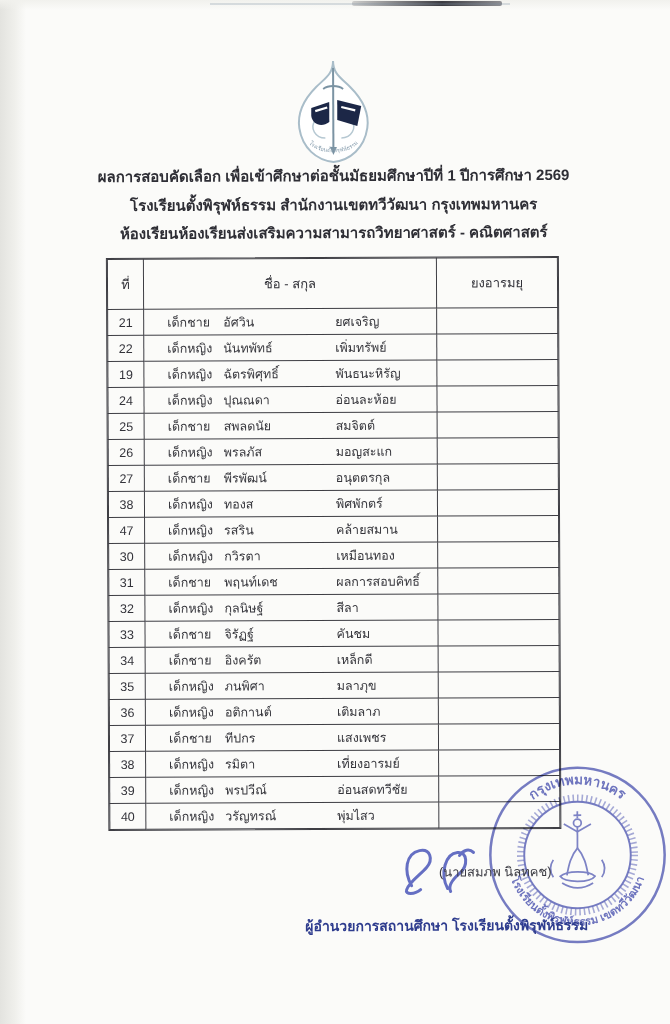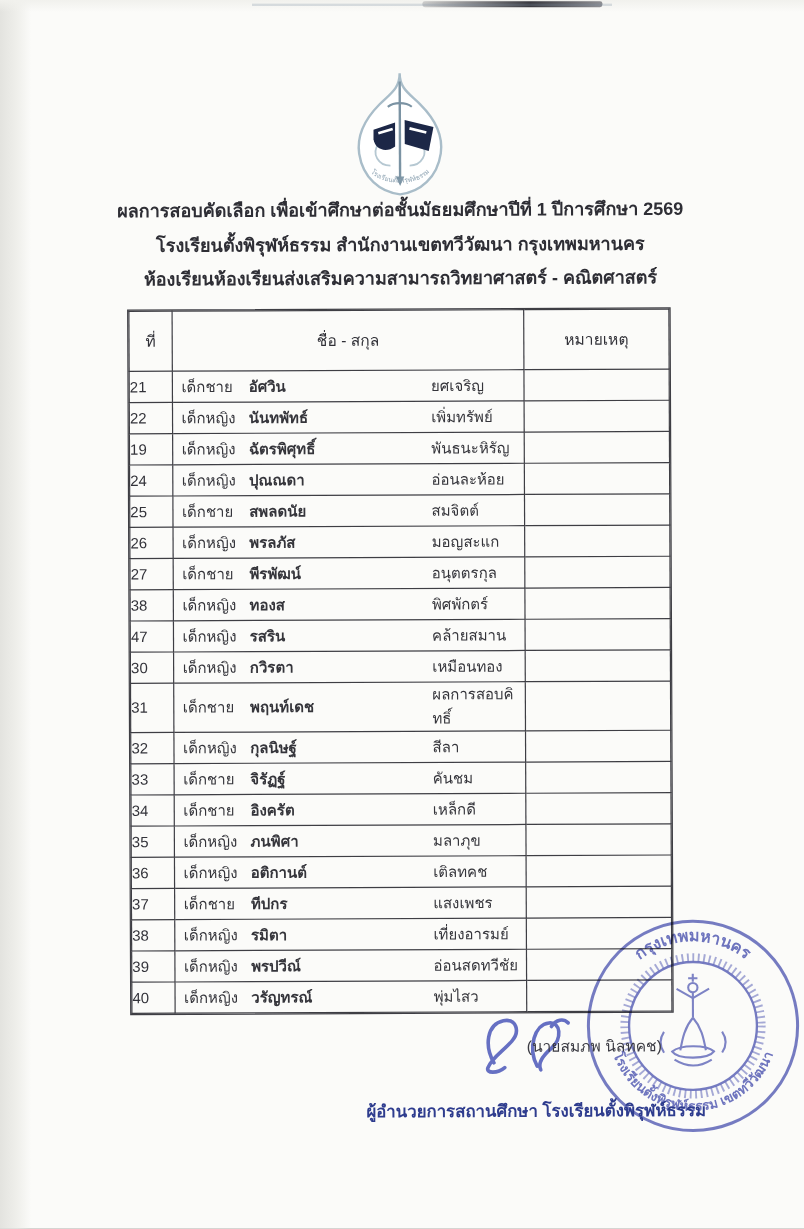--- a/index.html
+++ b/index.html
@@ -27,26 +27,26 @@
     font-weight:bold;font-size:15px;line-height:28.5px;color:#2e2e35;}
 
   
   table.list{position:absolute;left:108px;top:258px;width:450px;border-collapse:collapse;table-layout:fixed;}
   table.list col.c-no{width:36px;}
   table.list col.c-name{width:293px;}
   table.list col.c-remark{width:121px;}
   table.list th,table.list td{border:1px solid #3e3e44;font-weight:normal;font-size:12.5px;padding:0;}
   table.list thead th{height:49px;font-size:13px;color:#303037;}
   table.list tbody td{height:25px;}
-  td.no{text-align:left;color:#33333a;}
+  td.no{text-align:center;color:#33333a;}
   td.name{vertical-align:middle;}
   .name-inner{display:flex;align-items:center;padding-left:7px;}
-  .name-inner .prefix{width:56px;flex:none;}
-  .name-inner .first{width:112px;flex:none;font-weight:bold;}
-  .name-inner .last{flex:1;margin-left:40px;}
+  .name-inner .prefix{width:56px;flex:none;margin-left:16px;}
+  .name-inner .first{width:112px;flex:none;}
+  .name-inner .last{flex:1;}
   table.list{outline:1px solid #3e3e44;}
 
   
   .stamp{position:absolute;left:484px;top:764px;width:184px;height:184px;mix-blend-mode:multiply;opacity:.92;}
 
   
   .sig-svg{position:absolute;left:388px;top:842px;width:112px;height:54px;}
   .sig-name{position:absolute;left:330px;top:862px;width:220px;text-align:right;
     font-size:13px;color:#3a3a42;}
   .sig-title{position:absolute;left:280px;top:915px;width:330px;text-align:center;
@@ -92,21 +92,21 @@
     <table class="list">
       <colgroup>
           <col class="c-no">
           <col class="c-name">
           <col class="c-remark">
         </colgroup>
       <thead>
         <tr>
           <th>ที่</th>
           <th>ชื่อ - สกุล</th>
-          <th>หมายเหตุ</th>
+          <th>ยงอารมยุ</th>
         </tr>
       </thead>
       <tbody>
       <tr>
         <td class="no">21</td>
         <td class="name">
           <div class="name-inner">
             <span class="prefix">เด็กชาย</span>
             <span class="first">อัศวิน</span>
             <span class="last">ยศเจริญ</span>
@@ -282,21 +282,21 @@
         </td>
         <td></td>
       </tr>
 
       <tr>
         <td class="no">36</td>
         <td class="name">
           <div class="name-inner">
             <span class="prefix">เด็กหญิง</span>
             <span class="first">อติกานต์</span>
-            <span class="last">เติลทคช</span>
+            <span class="last">เติมลาภ</span>
           </div>
         </td>
         <td></td>
       </tr>
 
       <tr>
         <td class="no">37</td>
         <td class="name">
           <div class="name-inner">
             <span class="prefix">เด็กชาย</span>

